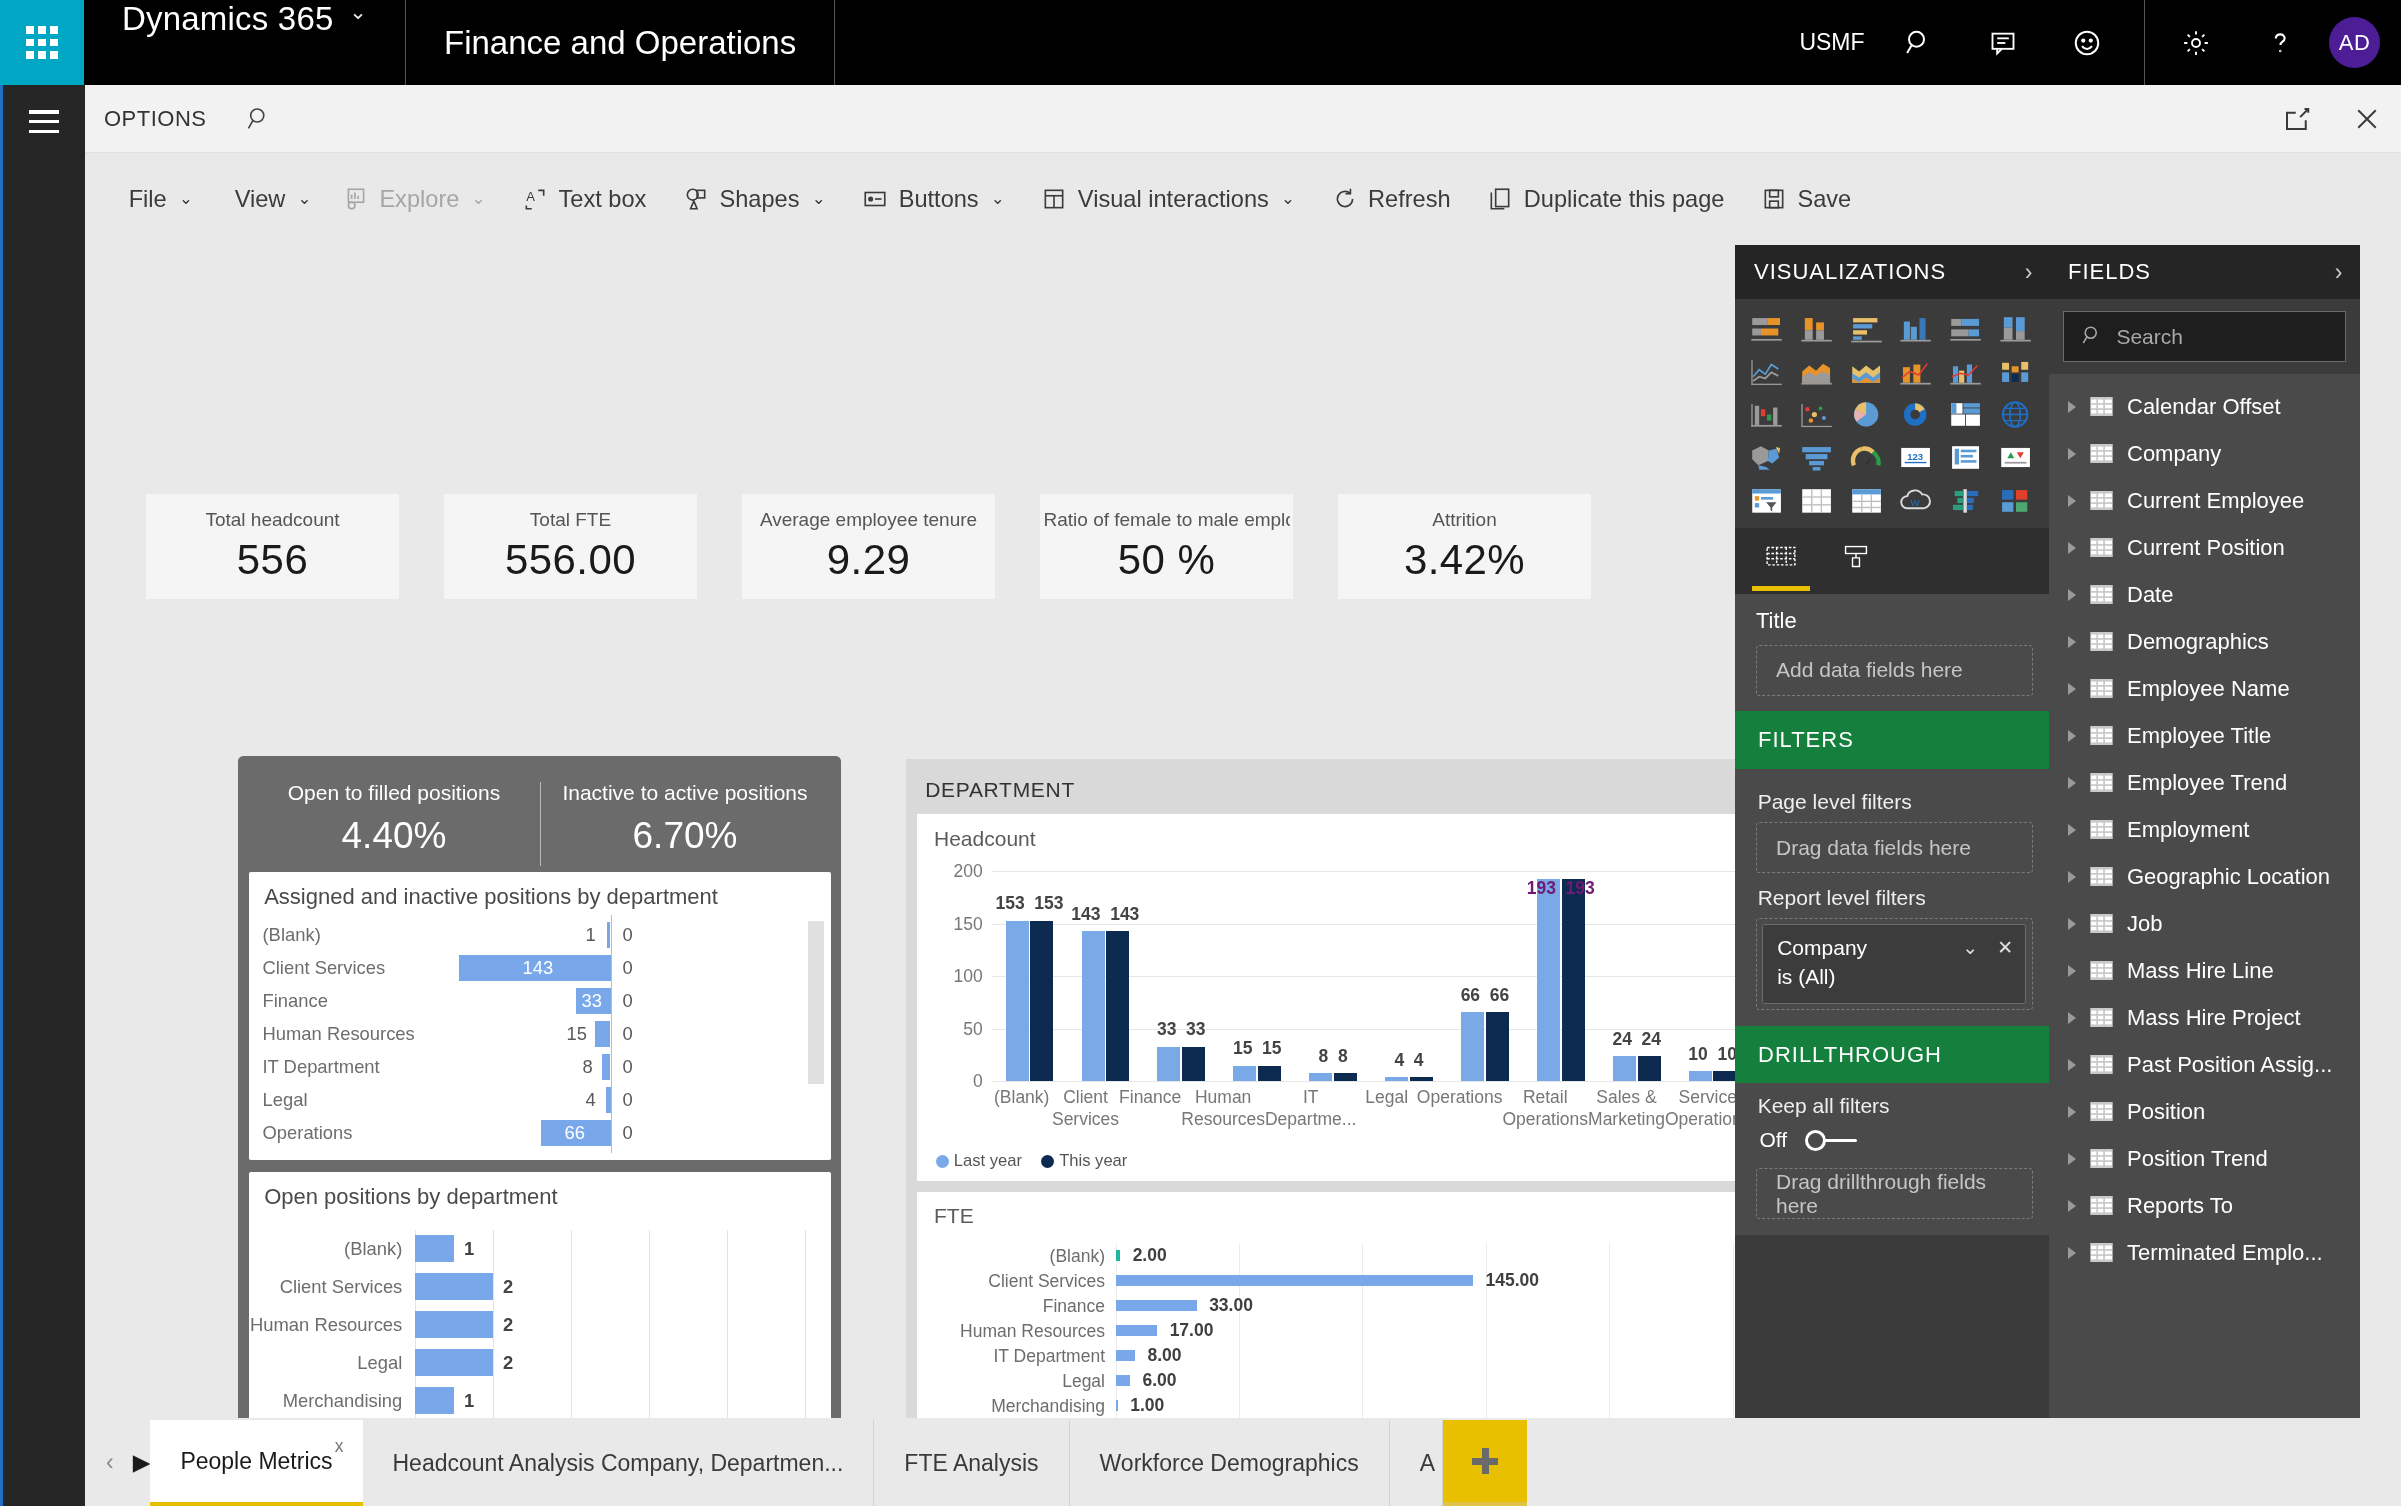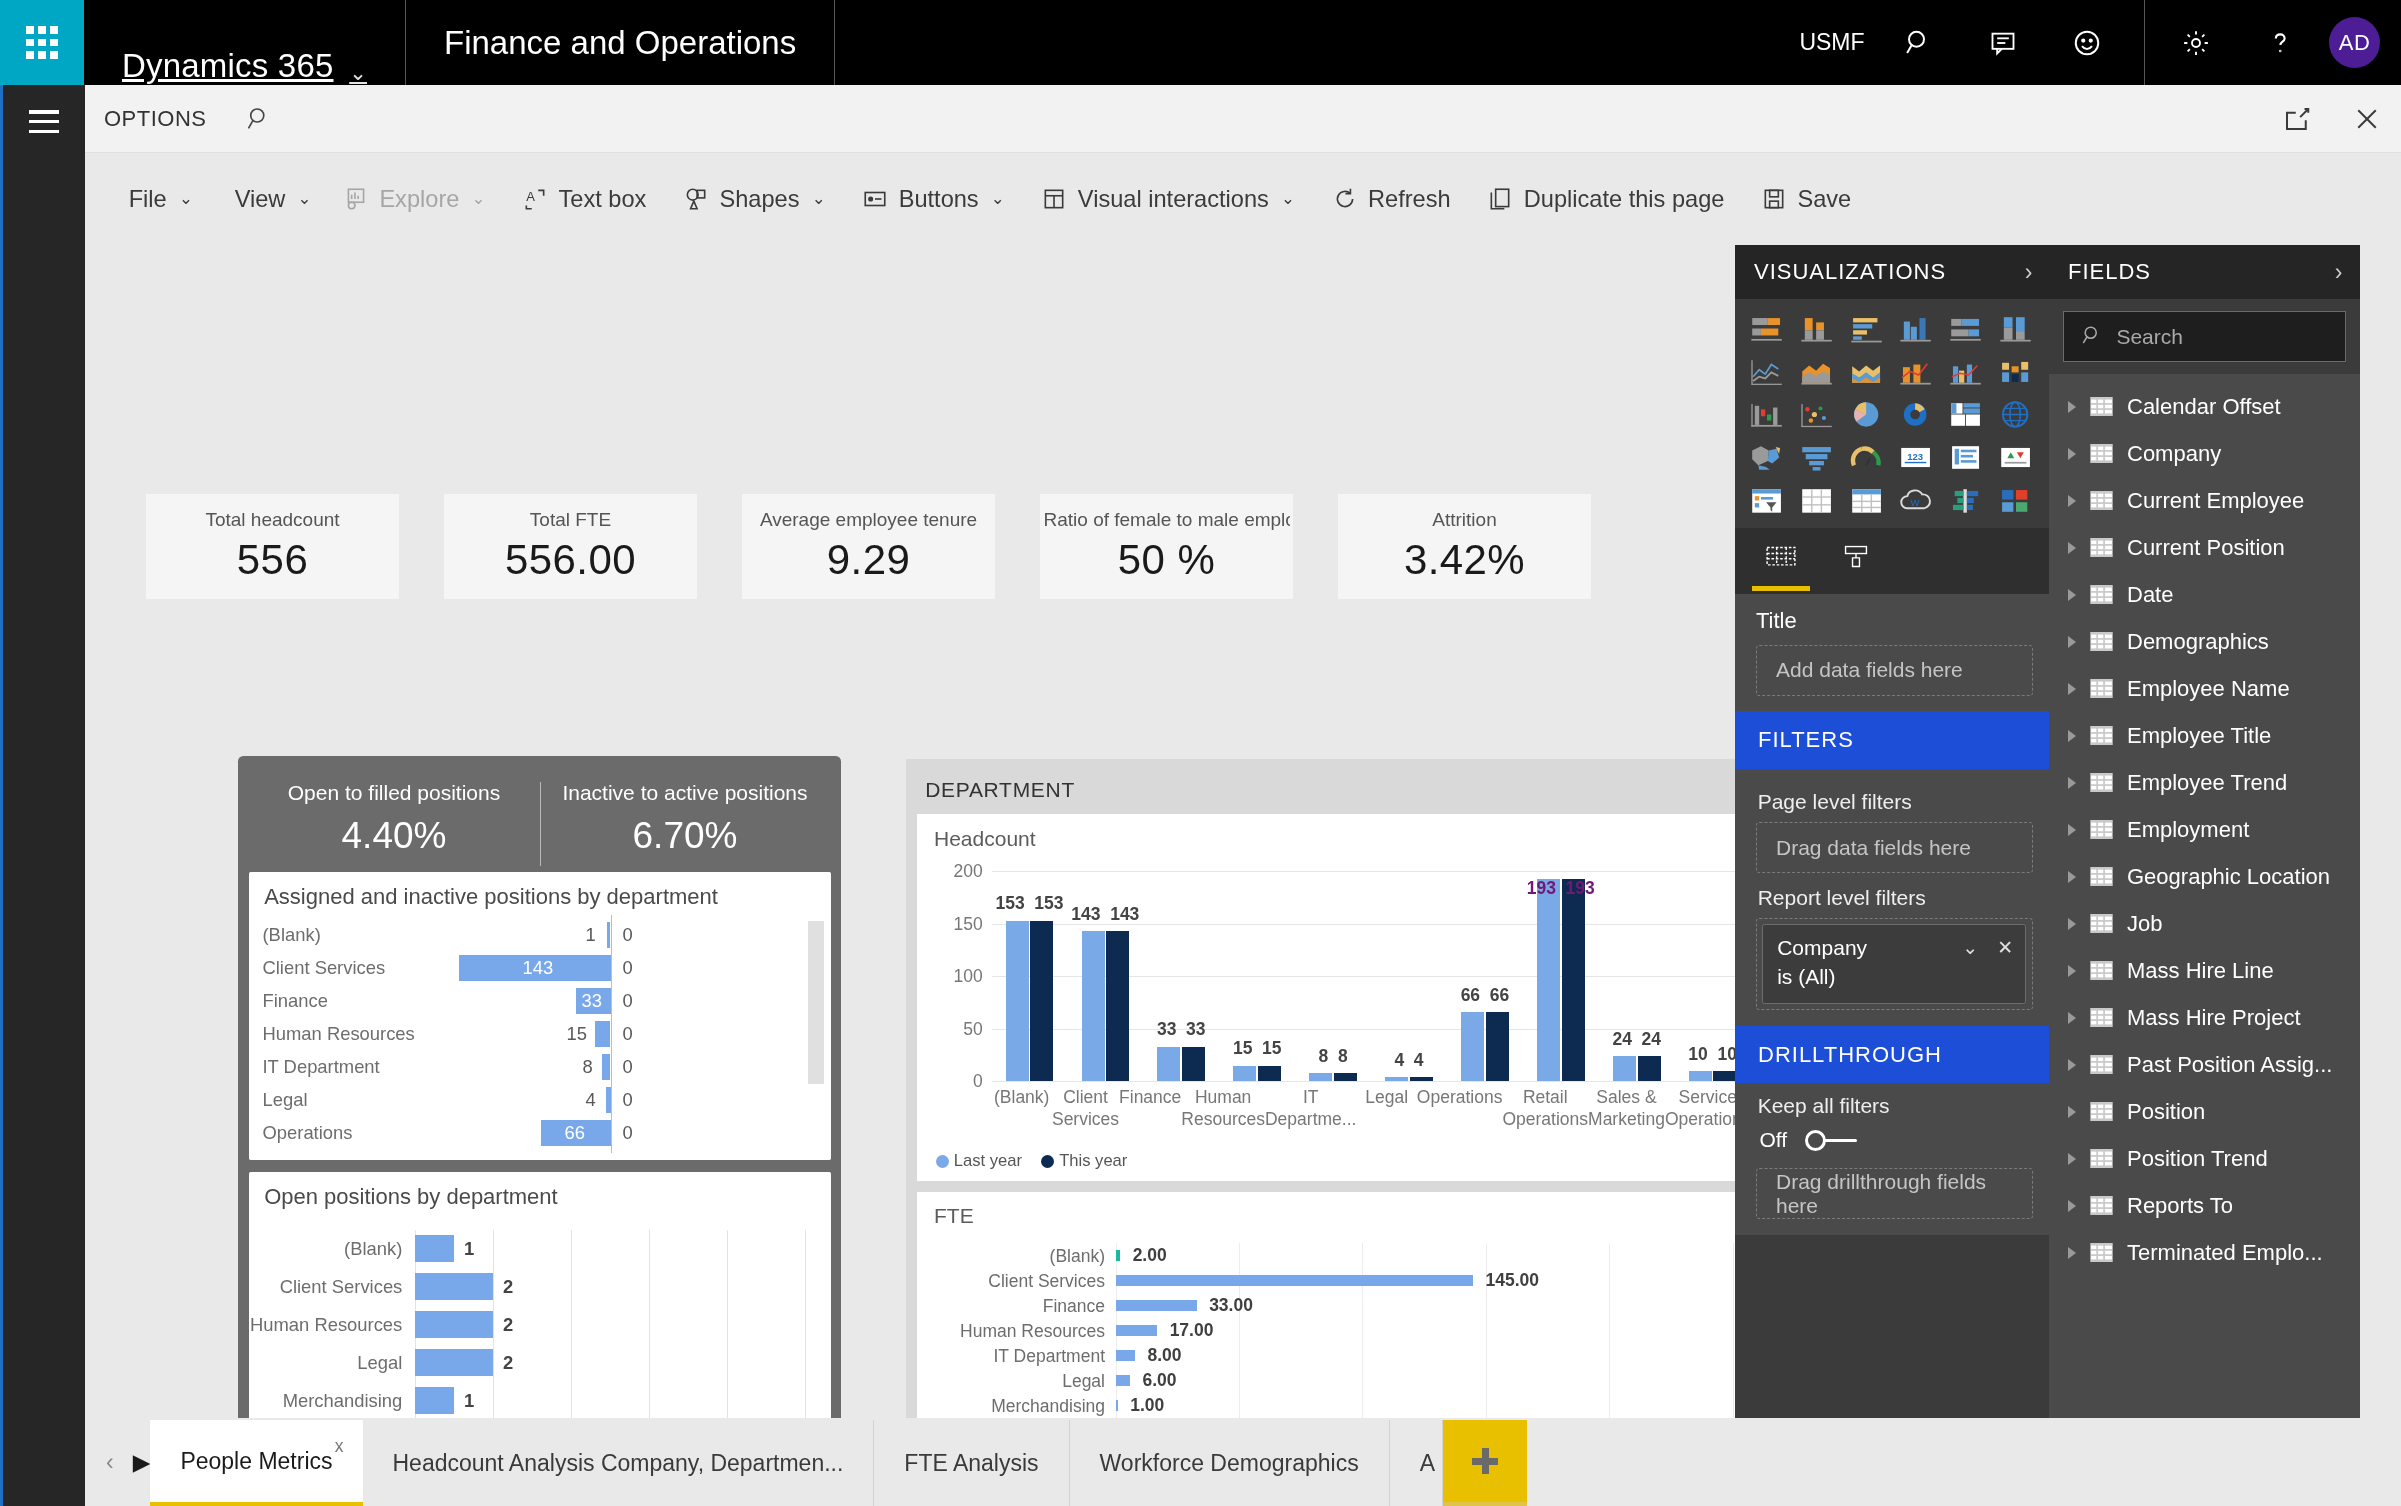--- a/index.html
+++ b/index.html
@@ -18,23 +18,23 @@
     background: #000000; display: flex; align-items: stretch;
   }
   .waffle {
     width: 84px; height: 85px; background: #00a7c4;
     display: flex; align-items: center; justify-content: center;
     cursor: pointer;
   }
   .waffle-grid { display: grid; grid-template-columns: repeat(3, 7.9px); grid-gap: 4.4px; }
   .waffle-grid i { display: block; width: 7.9px; height: 7.9px; background: #fff; }
   .brand {
-    display: flex; align-items: flex-end; padding: 0 38px;
+    display: flex; align-items: flex-start; padding: 0 38px;
     border-right: 0.9px solid #555; color: #fff;
-    font-size: 33px; font-weight: 300; letter-spacing: 0.2px; cursor: pointer; text-decoration: underline;
+    font-size: 33px; font-weight: 300; letter-spacing: 0.2px; cursor: pointer;
   }
   .brand .chev { margin-left: 15.7px; font-size: 21px; opacity: .9; }
   .module {
     display: flex; align-items: center; padding: 0 38px;
     border-right: 0.9px solid #555; color: #fff;
     font-size: 33px; font-weight: 300;
   }
   .topbar-spacer { flex: 1; }
   .topbar-right { display: flex; align-items: center; color: #fff; }
   .tb-item {
@@ -203,21 +203,21 @@
   .vtab { position: relative; padding-bottom: 5.2px; cursor: pointer; }
   .vtab.active::after { content:''; position: absolute; left: -8.7px; right: -8.7px; bottom: -10.5px; height: 4.4px; background: #e8c000; }
 
   .vsec { background: #4a4a4a; padding: 14px 17.5px 15.7px 21px; }
   .vsec .lbl { color: #fff; font-size: 22px; font-weight: 300; margin-bottom: 10.5px; }
   .dropzone {
     border: 1.7px dashed #7b7b7b; border-radius: 3.5px; height: 51px;
     display: flex; align-items: center; padding-left: 19px;
     color: #c5c5c5; font-size: 21px; font-weight: 300; cursor: pointer;
   }
-  .vhead { background: #1d4ed8; color: #fff; font-size: 22px; letter-spacing: 1px; padding: 15.7px 0 15.7px 23px; }
+  .vhead { background: #15803d; color: #fff; font-size: 22px; letter-spacing: 1px; padding: 15.7px 0 15.7px 23px; }
   .vsub { color: #efefef; font-size: 21px; font-weight: 300; margin: 12.2px 0 8.7px 1.7px; }
   .filtercard {
     border: 1.7px dashed #7b7b7b; border-radius: 3.5px; padding: 5.2px; margin-top: 3.5px;
   }
   .filtercard-inner {
     background: #3c3c3c; border: 0.9px solid #6d6d6d; border-radius: 2.6px;
     padding: 10.5px 12.2px 14px 14px; position: relative;
   }
   .filtercard-inner .fname { color: #fff; font-size: 21px; font-weight: 300; }
   .filtercard-inner .fval { color: #fff; font-size: 21px; font-weight: 300; margin-top: 5.2px; }

